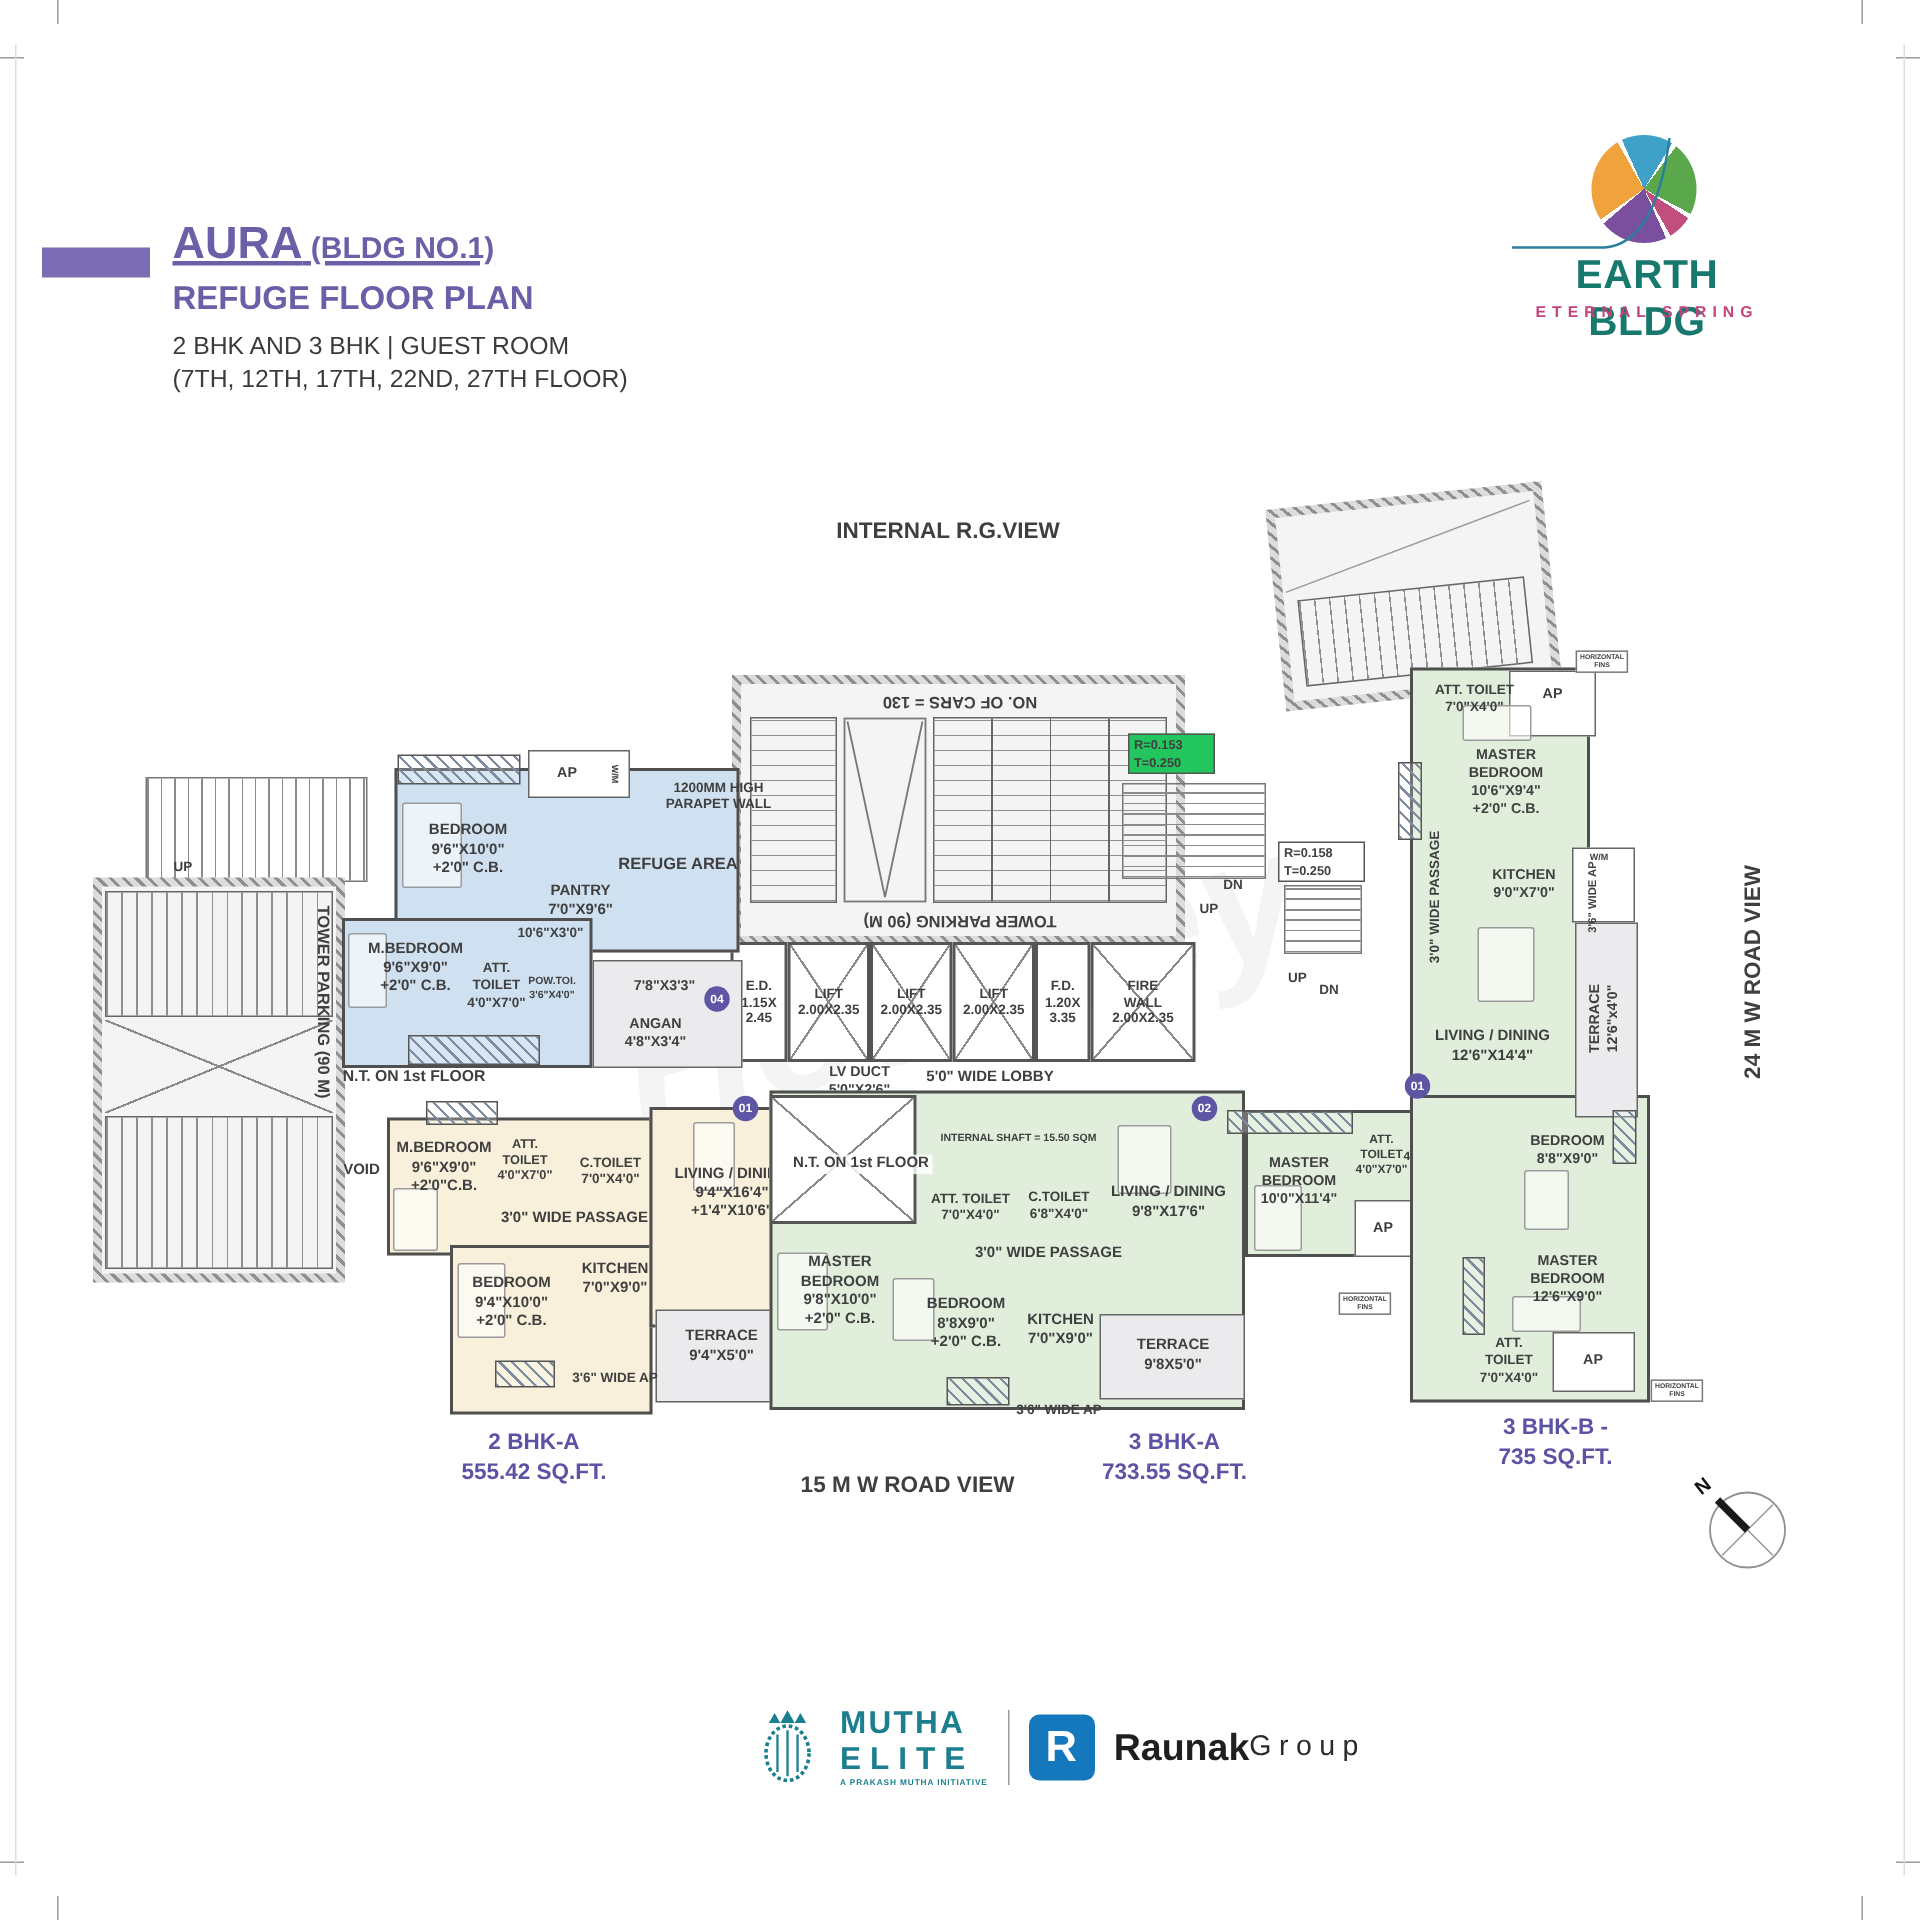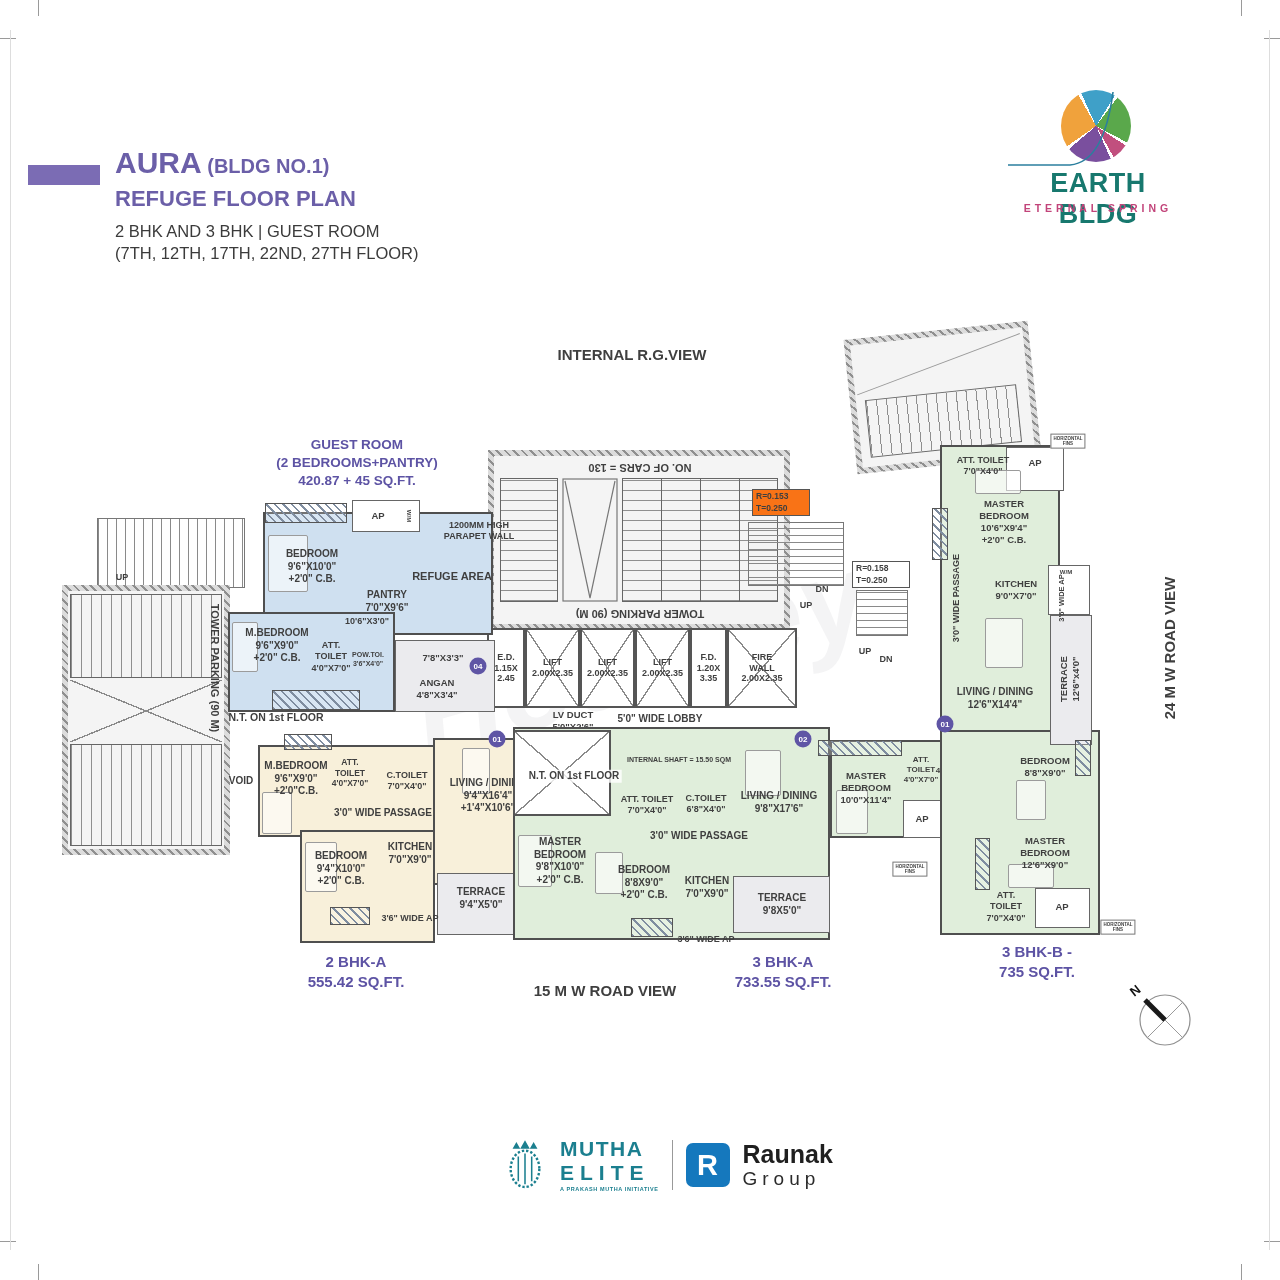--- a/index.html
+++ b/index.html
@@ -49,21 +49,21 @@
      transform:translate(-50%,-50%);}
   .unit-title{position:absolute;transform:translateX(-50%);text-align:center;color:#5d53a4;
      font-weight:bold;font-size:15px;line-height:1.35;white-space:pre-line;}
   .furn{position:absolute;border:1px solid #9b9b9b;background:rgba(255,255,255,.6);border-radius:2px;}
   .finbox{position:absolute;transform:translate(-50%,-50%);border:.5px solid #777;background:#fff;
      font-size:4.5px;font-weight:bold;text-align:center;line-height:1.2;padding:1px 2px;white-space:pre-line;}
   .crop{position:absolute;background:#9a9a9a;}
   .edge{position:absolute;background:#ddd;}
   
   #accent{position:absolute;left:28px;top:165px;width:72px;height:20px;background:#7b6cb4;}
-  #h-title{position:absolute;left:115px;top:146px;font-size:30px;font-weight:bold;color:#6b5fa8;}
+  #h-title{position:absolute;left:115px;top:146px;font-size:30px;font-weight:bold;color:#6b5fa8;text-decoration:underline;}
   #h-title .suffix{font-size:20px;font-weight:bold;}
   #h-sub{position:absolute;left:115px;top:186px;font-size:22px;font-weight:bold;color:#6b5fa8;}
   .h-desc{position:absolute;left:115px;font-size:16.5px;font-weight:normal;color:#3b3b3b;}
   
   #ep-disc{position:absolute;left:1061px;top:90px;width:70px;height:72px;border-radius:50%;
      background:conic-gradient(from -80deg,
        #f0a23c 0 14%, #fff 14% 15.5%, #3fa0c8 15.5% 31%, #fff 31% 32.5%,
        #5aa84b 32.5% 55%, #fff 55% 56.5%, #c14f7e 56.5% 64%, #fff 64% 65.5%,
        #7a4f9e 65.5% 86%, #fff 86% 87.5%, #f0a23c 87.5% 100%);}
   #ep-name{position:absolute;left:1008px;top:168px;width:180px;text-align:center;
@@ -75,21 +75,21 @@
      font-size:120px;font-style:italic;font-weight:bold;color:rgba(100,100,110,.07);white-space:nowrap;}
   
   #footer{position:absolute;left:503px;top:1138px;display:flex;align-items:center;gap:13px;}
   .mutha-col{display:flex;flex-direction:column;line-height:1;}
   .mutha-col .m1{font-size:21px;font-weight:bold;color:#1b7f8f;letter-spacing:1.5px;}
   .mutha-col .m2{font-size:21px;font-weight:bold;color:#1b7f8f;letter-spacing:6px;margin-top:3px;}
   .mutha-col .m3{font-size:5.5px;font-weight:bold;color:#1b7f8f;letter-spacing:.6px;margin-top:4px;}
   .vdiv{width:1px;height:50px;background:#999;}
   #raunak-icon{width:44px;height:44px;background:#1578bd;border-radius:7px;display:flex;
      align-items:center;justify-content:center;color:#fff;font-size:29px;font-weight:bold;}
-  .raunak-col{display:flex;flex-direction:column;line-height:1;}
+  .raunak-col{display:flex;line-height:1;}
   .raunak-col .r1{font-size:25px;font-weight:bold;color:#1f1f1f;}
   .raunak-col .r2{font-size:19px;color:#2b2b2b;letter-spacing:5px;margin-top:2px;}
 </style>
 </head>
 <body>
 
 <div id="page">
 
   <div class="crop" style="left:38px;top:0;width:1px;height:16px"></div>
   <div class="crop" style="left:0;top:38px;width:16px;height:1px"></div>
@@ -167,34 +167,31 @@
 1.20X
 3.35</div>
   <div class="liftcell xcell" style="left:727px;top:628px;width:70px;height:80px">FIRE
 WALL
 2.00X2.35</div>
 
   <div class="lbl" style="left:573px;top:721px;font-size:9.5px">LV DUCT
 5'0"X2'6"</div>
   <div class="lbl nw" style="left:660px;top:719px;font-size:10px">5'0" WIDE LOBBY</div>
 
-  <div class="abs" style="left:752px;top:489px;width:58px;height:27px;border:1px solid #555;background:#f97316;font-size:8.5px;font-weight:bold;line-height:1.45;padding-left:3px;box-sizing:border-box;white-space:pre-line">R=0.153
+  <div class="abs" style="left:752px;top:489px;width:58px;height:27px;border:1px solid #555;background:#22c55e;font-size:8.5px;font-weight:bold;line-height:1.45;padding-left:3px;box-sizing:border-box;white-space:pre-line">R=0.153
 T=0.250</div>
   <div class="stairsV" style="left:748px;top:522px;width:96px;height:64px"></div>
   <div class="lbl nw" style="left:822px;top:590px;font-size:9px">DN</div>
   <div class="lbl nw" style="left:806px;top:606px;font-size:9px">UP</div>
   <div class="abs" style="left:852px;top:561px;width:58px;height:27px;border:1px solid #555;background:#fff;font-size:8.5px;font-weight:bold;line-height:1.45;padding-left:3px;box-sizing:border-box;white-space:pre-line">R=0.158
 T=0.250</div>
   <div class="stairsV" style="left:856px;top:590px;width:52px;height:46px"></div>
   <div class="lbl nw" style="left:865px;top:652px;font-size:9px">UP</div>
   <div class="lbl nw" style="left:886px;top:660px;font-size:9px">DN</div>
 
-  <div class="unit-title" style="left:357px;top:436px;font-size:13.5px">GUEST ROOM
-(2 BEDROOMS+PANTRY)
-420.87 + 45 SQ.FT.</div>
   <div class="fill blue" style="left:263px;top:512px;width:230px;height:123px"></div>
   <div class="fill blue" style="left:228px;top:612px;width:167px;height:100px"></div>
   <div class="fill white thin" style="left:352px;top:500px;width:68px;height:32px"></div>
   <div class="lbl nw" style="left:378px;top:516px;font-size:9.5px">AP</div>
   <div class="lbl nw r90" style="left:408px;top:516px;font-size:6px">W/M</div>
   <div class="hatch" style="left:265px;top:503px;width:82px;height:20px"></div>
   <div class="hatch" style="left:272px;top:690px;width:88px;height:20px"></div>
   <div class="fill gray thin" style="left:395px;top:640px;width:100px;height:72px"></div>
   <div class="furn" style="left:268px;top:535px;width:38px;height:55px"></div>
   <div class="furn" style="left:232px;top:622px;width:24px;height:48px"></div>

